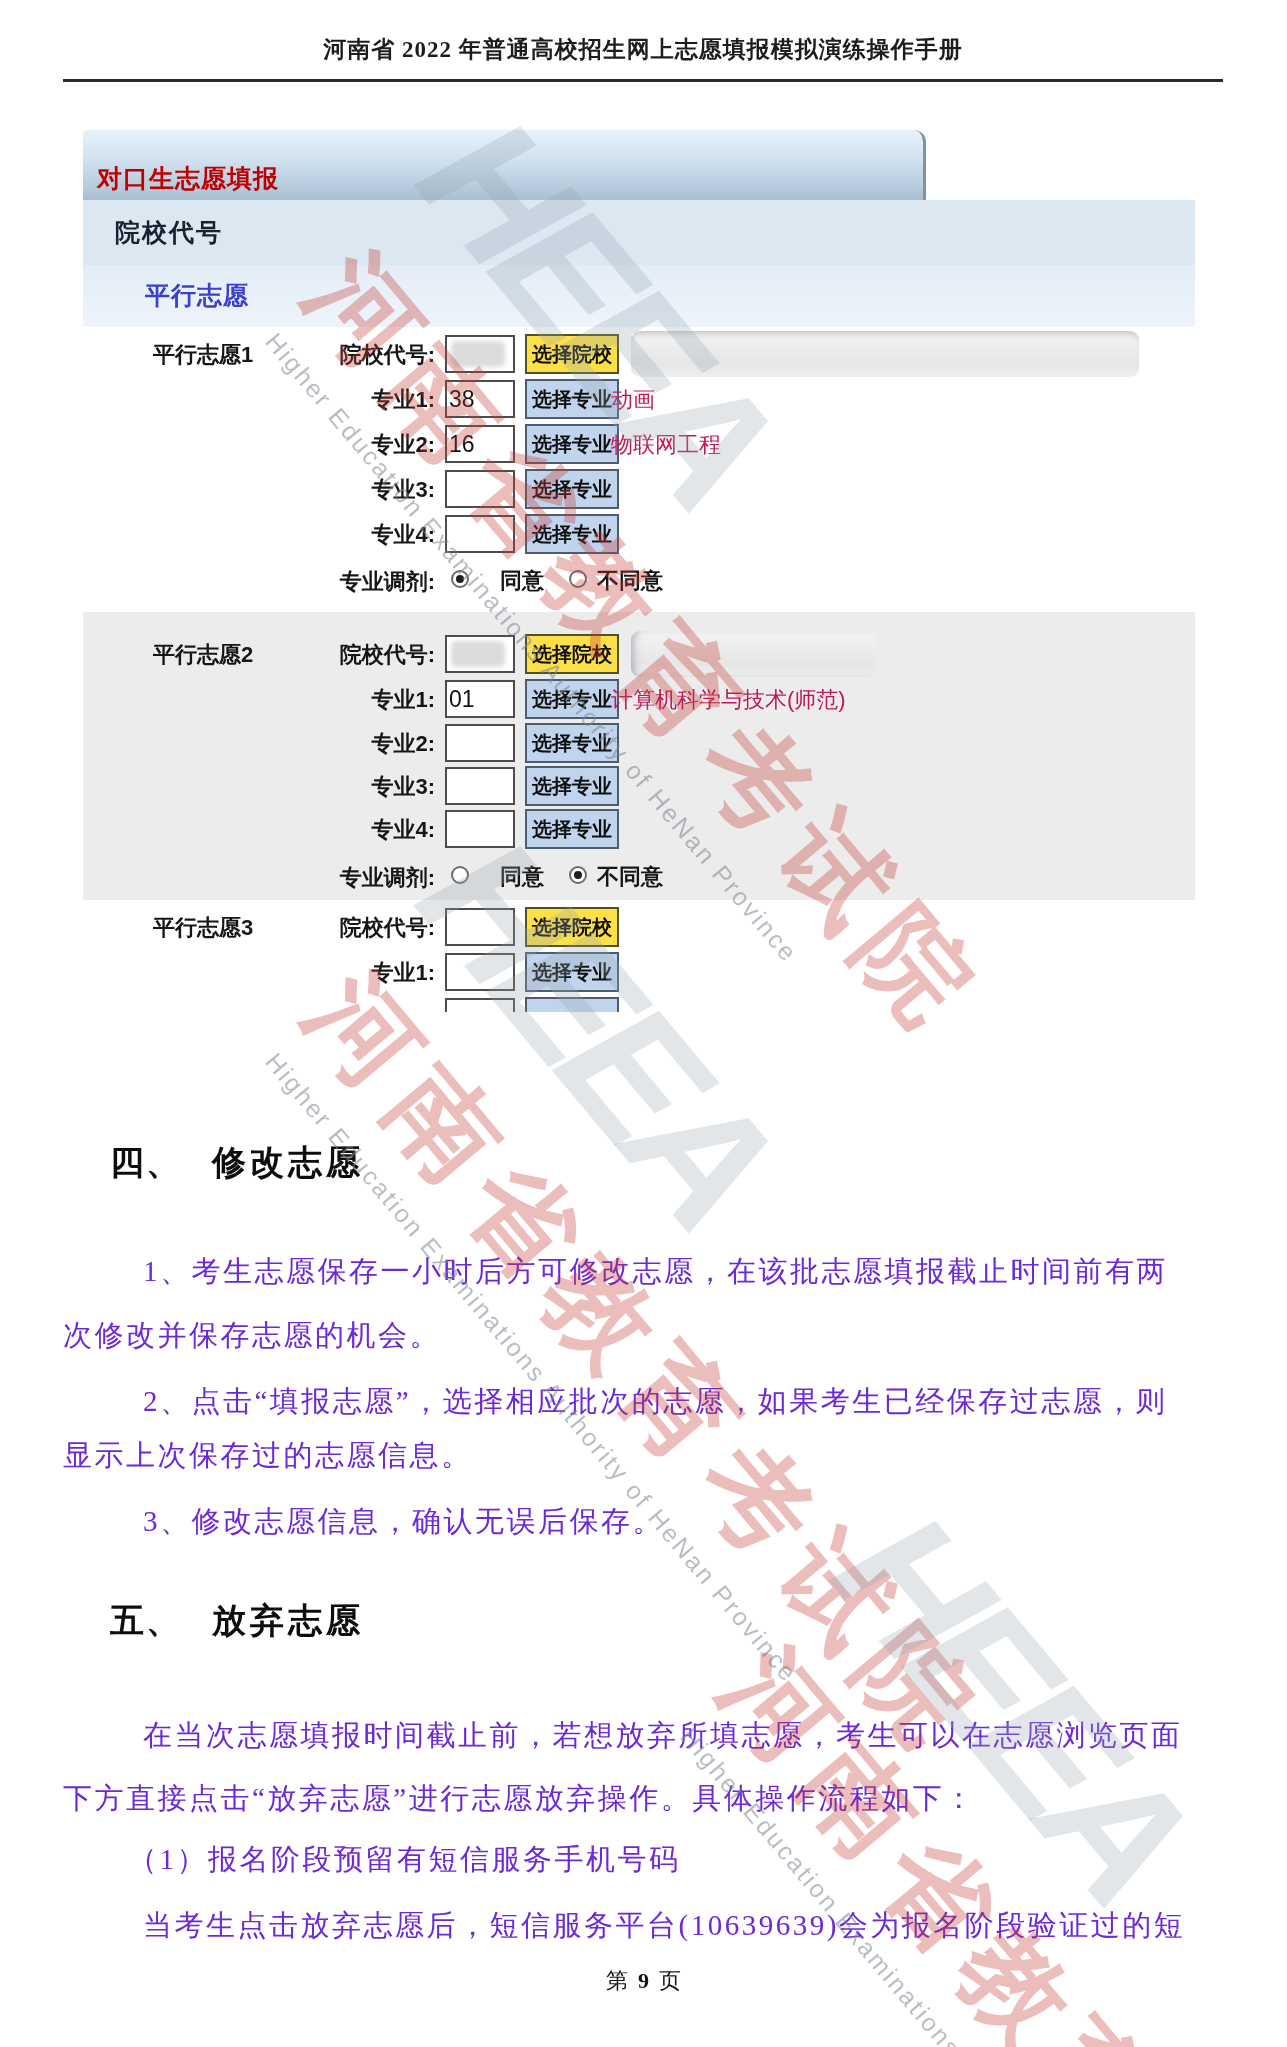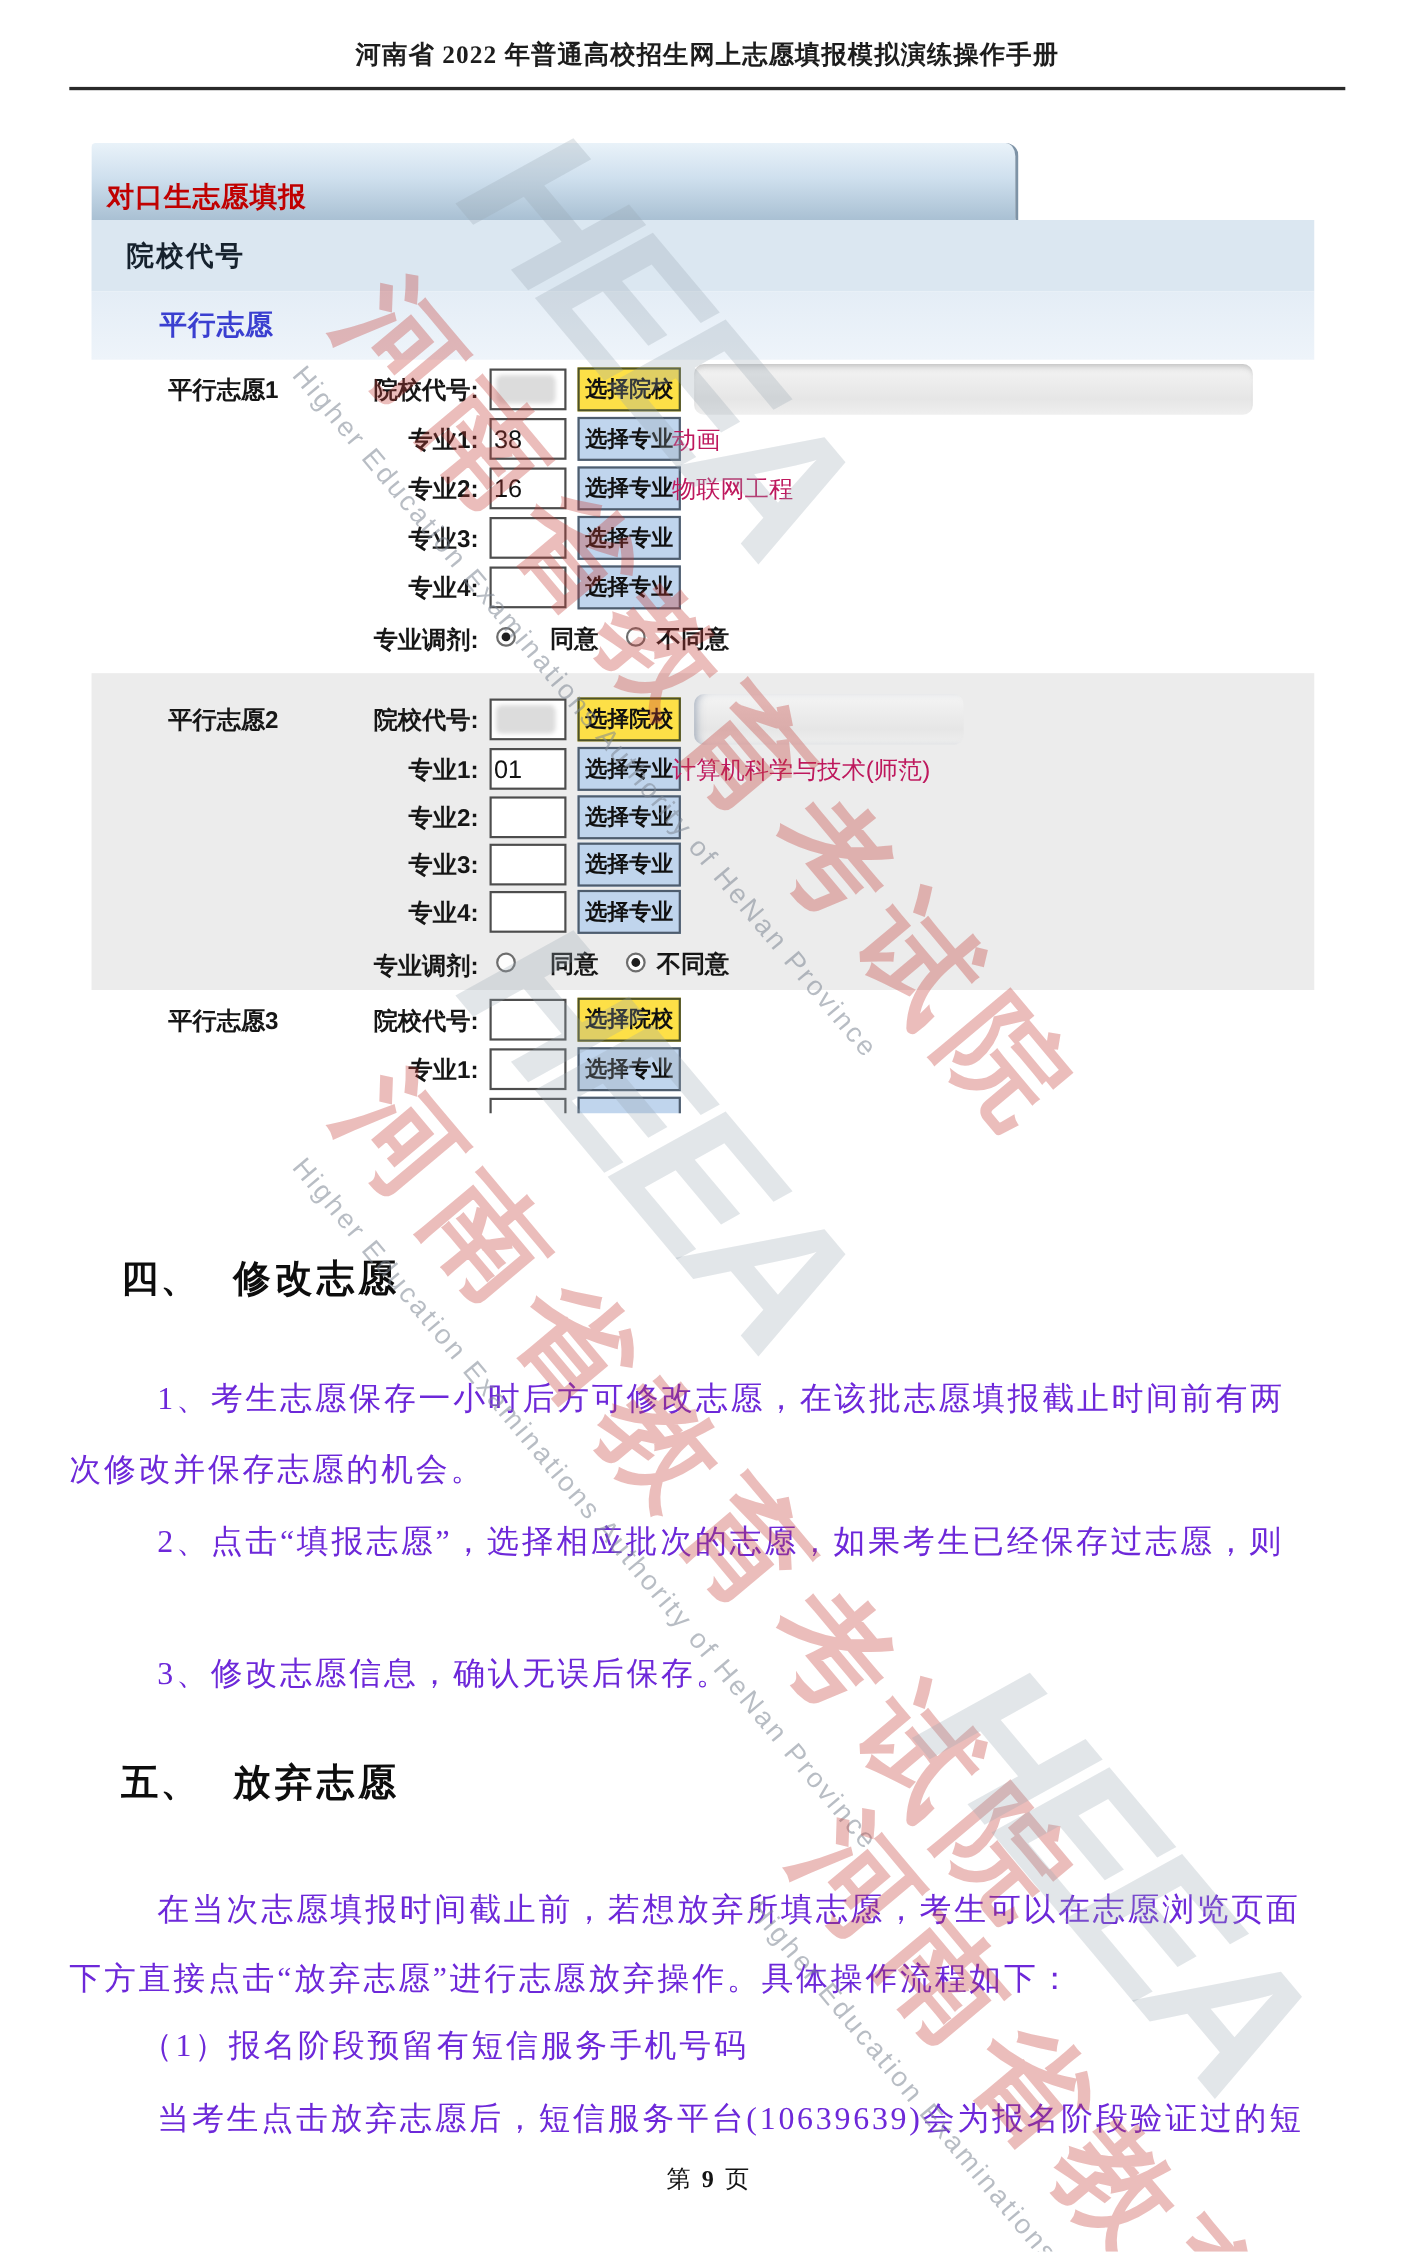--- a/index.html
+++ b/index.html
@@ -203,20 +203,21 @@
     </div>
   </div>
 
 
   <div class="heading h4">
     <span class="hnum">四、</span><span class="htitle">修改志愿</span>
   </div>
   <div class="bline indent y0">1、考生志愿保存一小时后方可修改志愿，在该批志愿填报截止时间前有两</div>
   <div class="bline flush  y1">次修改并保存志愿的机会。</div>
   <div class="bline indent y2">2、点击“填报志愿”，选择相应批次的志愿，如果考生已经保存过志愿，则</div>
+  <div class="bline flush  y3">显示上次保存过的志愿信息。</div>
   <div class="bline indent y4">3、修改志愿信息，确认无误后保存。</div>
 
   <div class="heading h5">
     <span class="hnum">五、</span><span class="htitle">放弃志愿</span>
   </div>
   <div class="bline indent z0">在当次志愿填报时间截止前，若想放弃所填志愿，考生可以在志愿浏览页面</div>
   <div class="bline flush  z1">下方直接点击“放弃志愿”进行志愿放弃操作。具体操作流程如下：</div>
   <div class="bline paren  z2">（1）报名阶段预留有短信服务手机号码</div>
   <div class="bline indent z3">当考生点击放弃志愿后，短信服务平台(10639639)会为报名阶段验证过的短</div>
 

